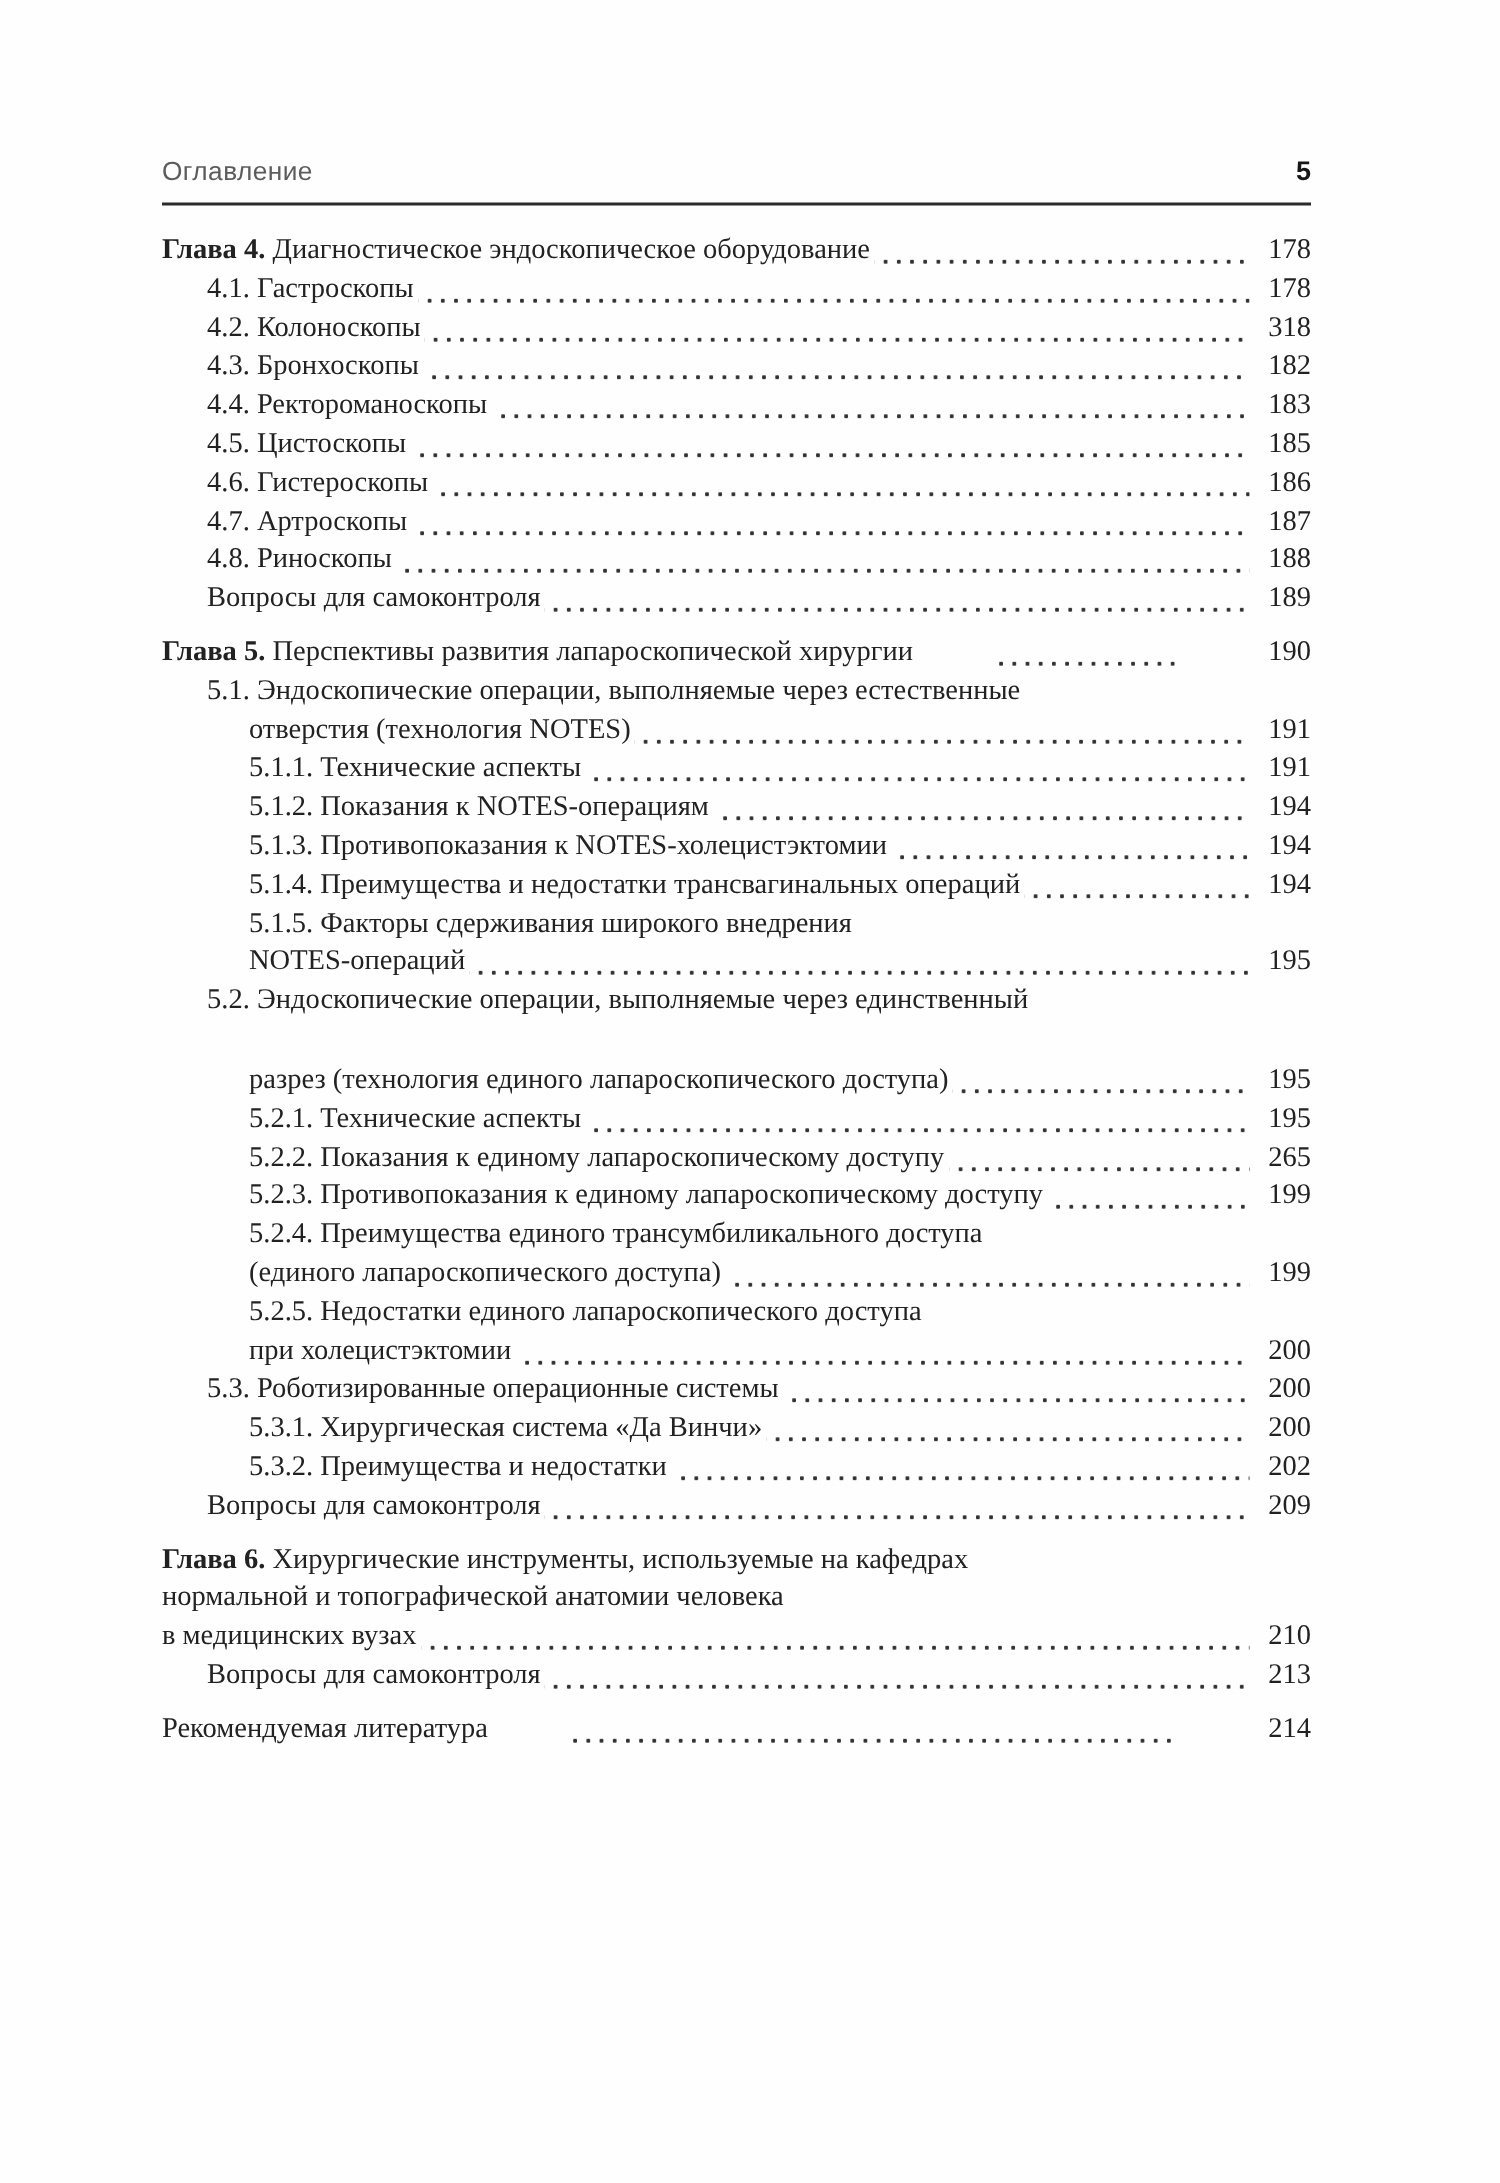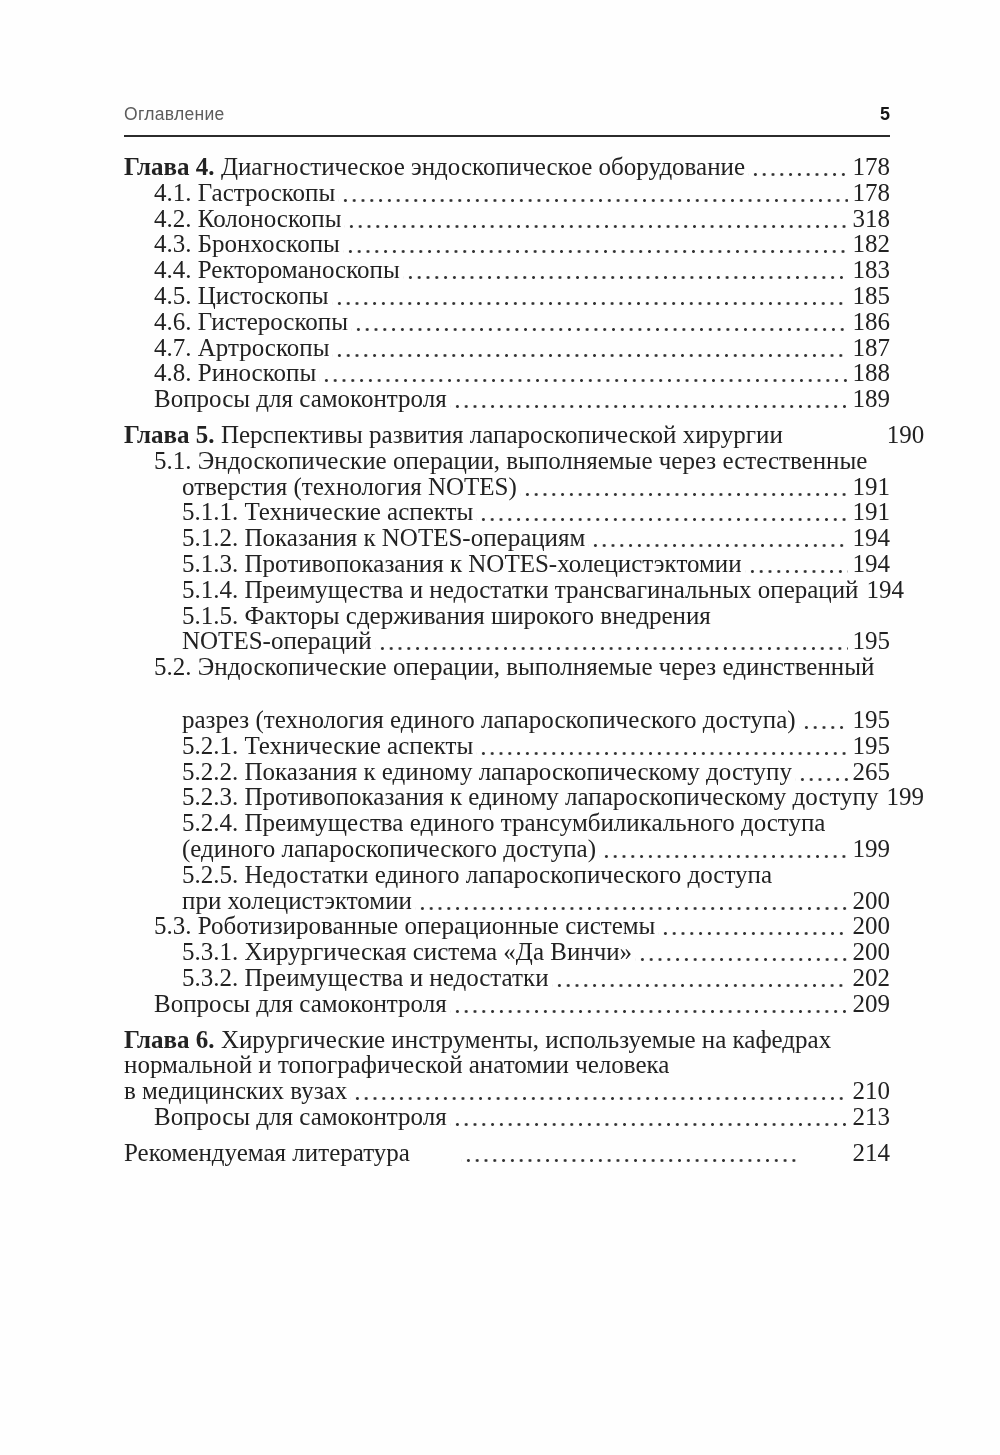--- a/index.html
+++ b/index.html
@@ -11,21 +11,21 @@
     position: relative;
     width: 1000px;
     height: 1455px;
     background: #fefefe;
     overflow: hidden;
     font-family: "Liberation Serif", "DejaVu Serif", serif;
     color: #222222;
   }
   .content {
     position: absolute;
-    left: 124px;
+    left: 108px;
     top: 104px;
     width: 766px;
   }
   .running-header {
     display: flex;
     align-items: baseline;
     justify-content: space-between;
     border-bottom: 2px solid #2b2b2b;
     padding-bottom: 10px;
     font-family: "Liberation Sans", "DejaVu Sans", sans-serif;
@@ -39,21 +39,21 @@
     font-size: 18px;
     font-weight: bold;
     color: #161616;
   }
   .toc {
     margin-top: 17px;
   }
   .toc-row {
     display: flex;
     align-items: baseline;
-    font-size: 25px;
+    font-size: 19px;
     line-height: 25.8px;
     height: 25.8px;
     white-space: nowrap;
   }
   .toc-row.gap {
     margin-top: 10px;
     gap: 48px;
   }
   .entry-label {
     flex: 0 0 auto;

